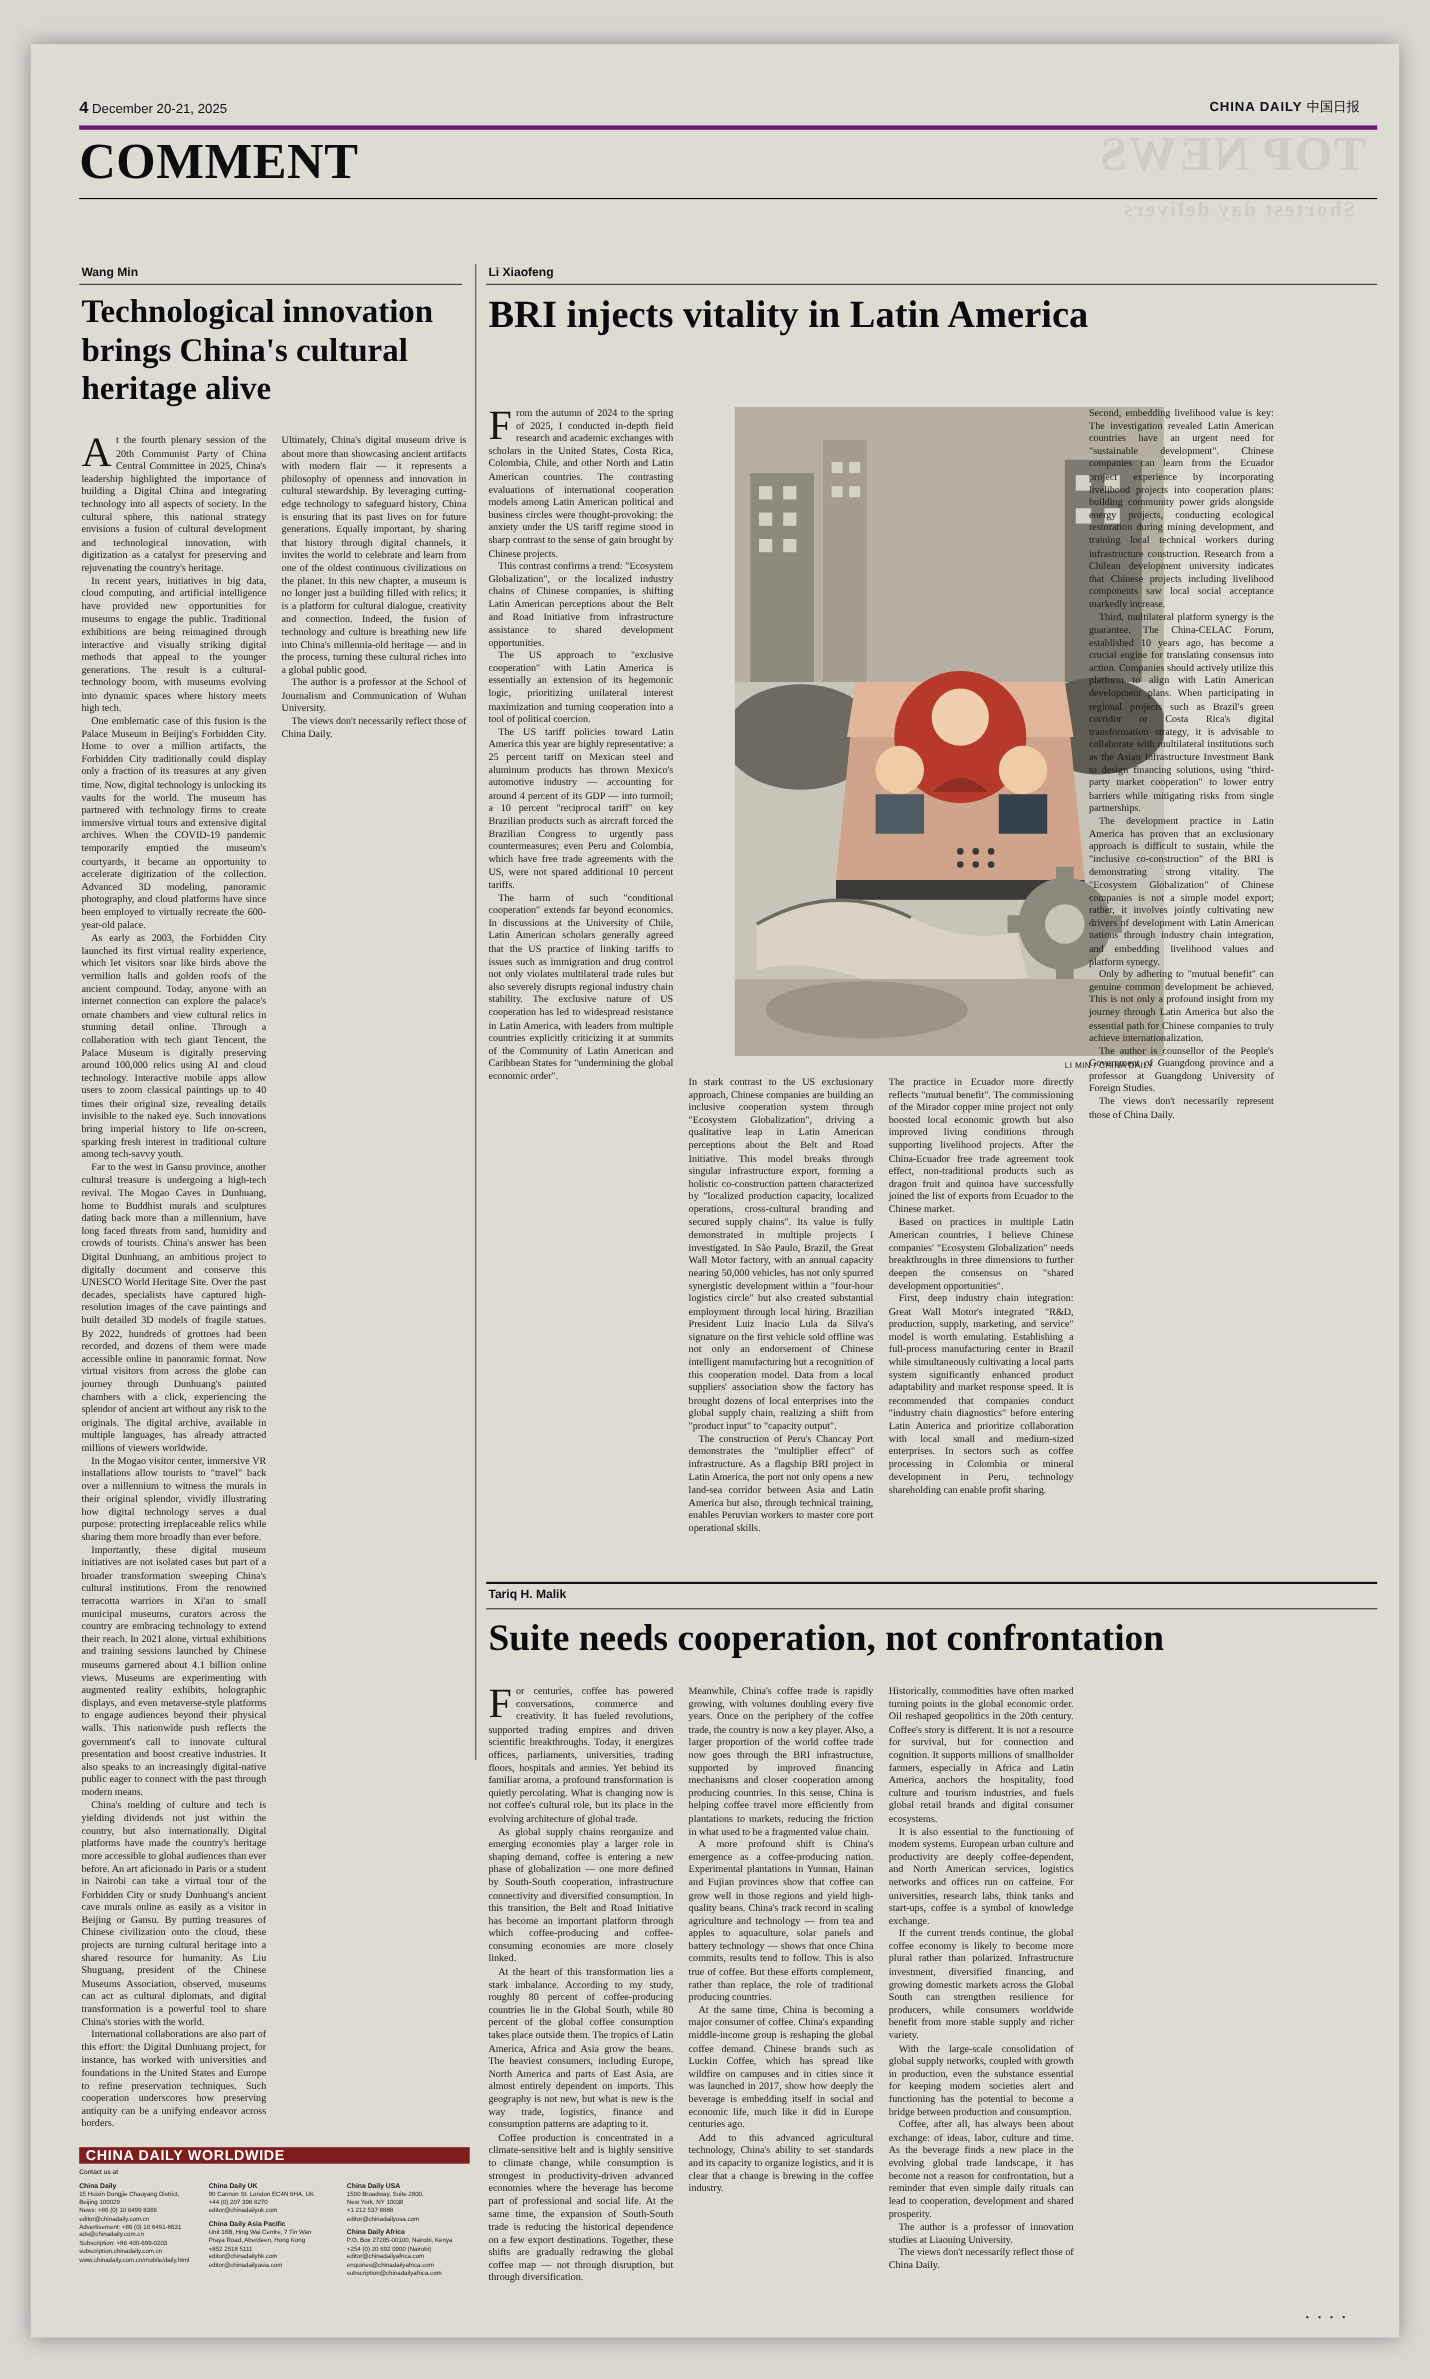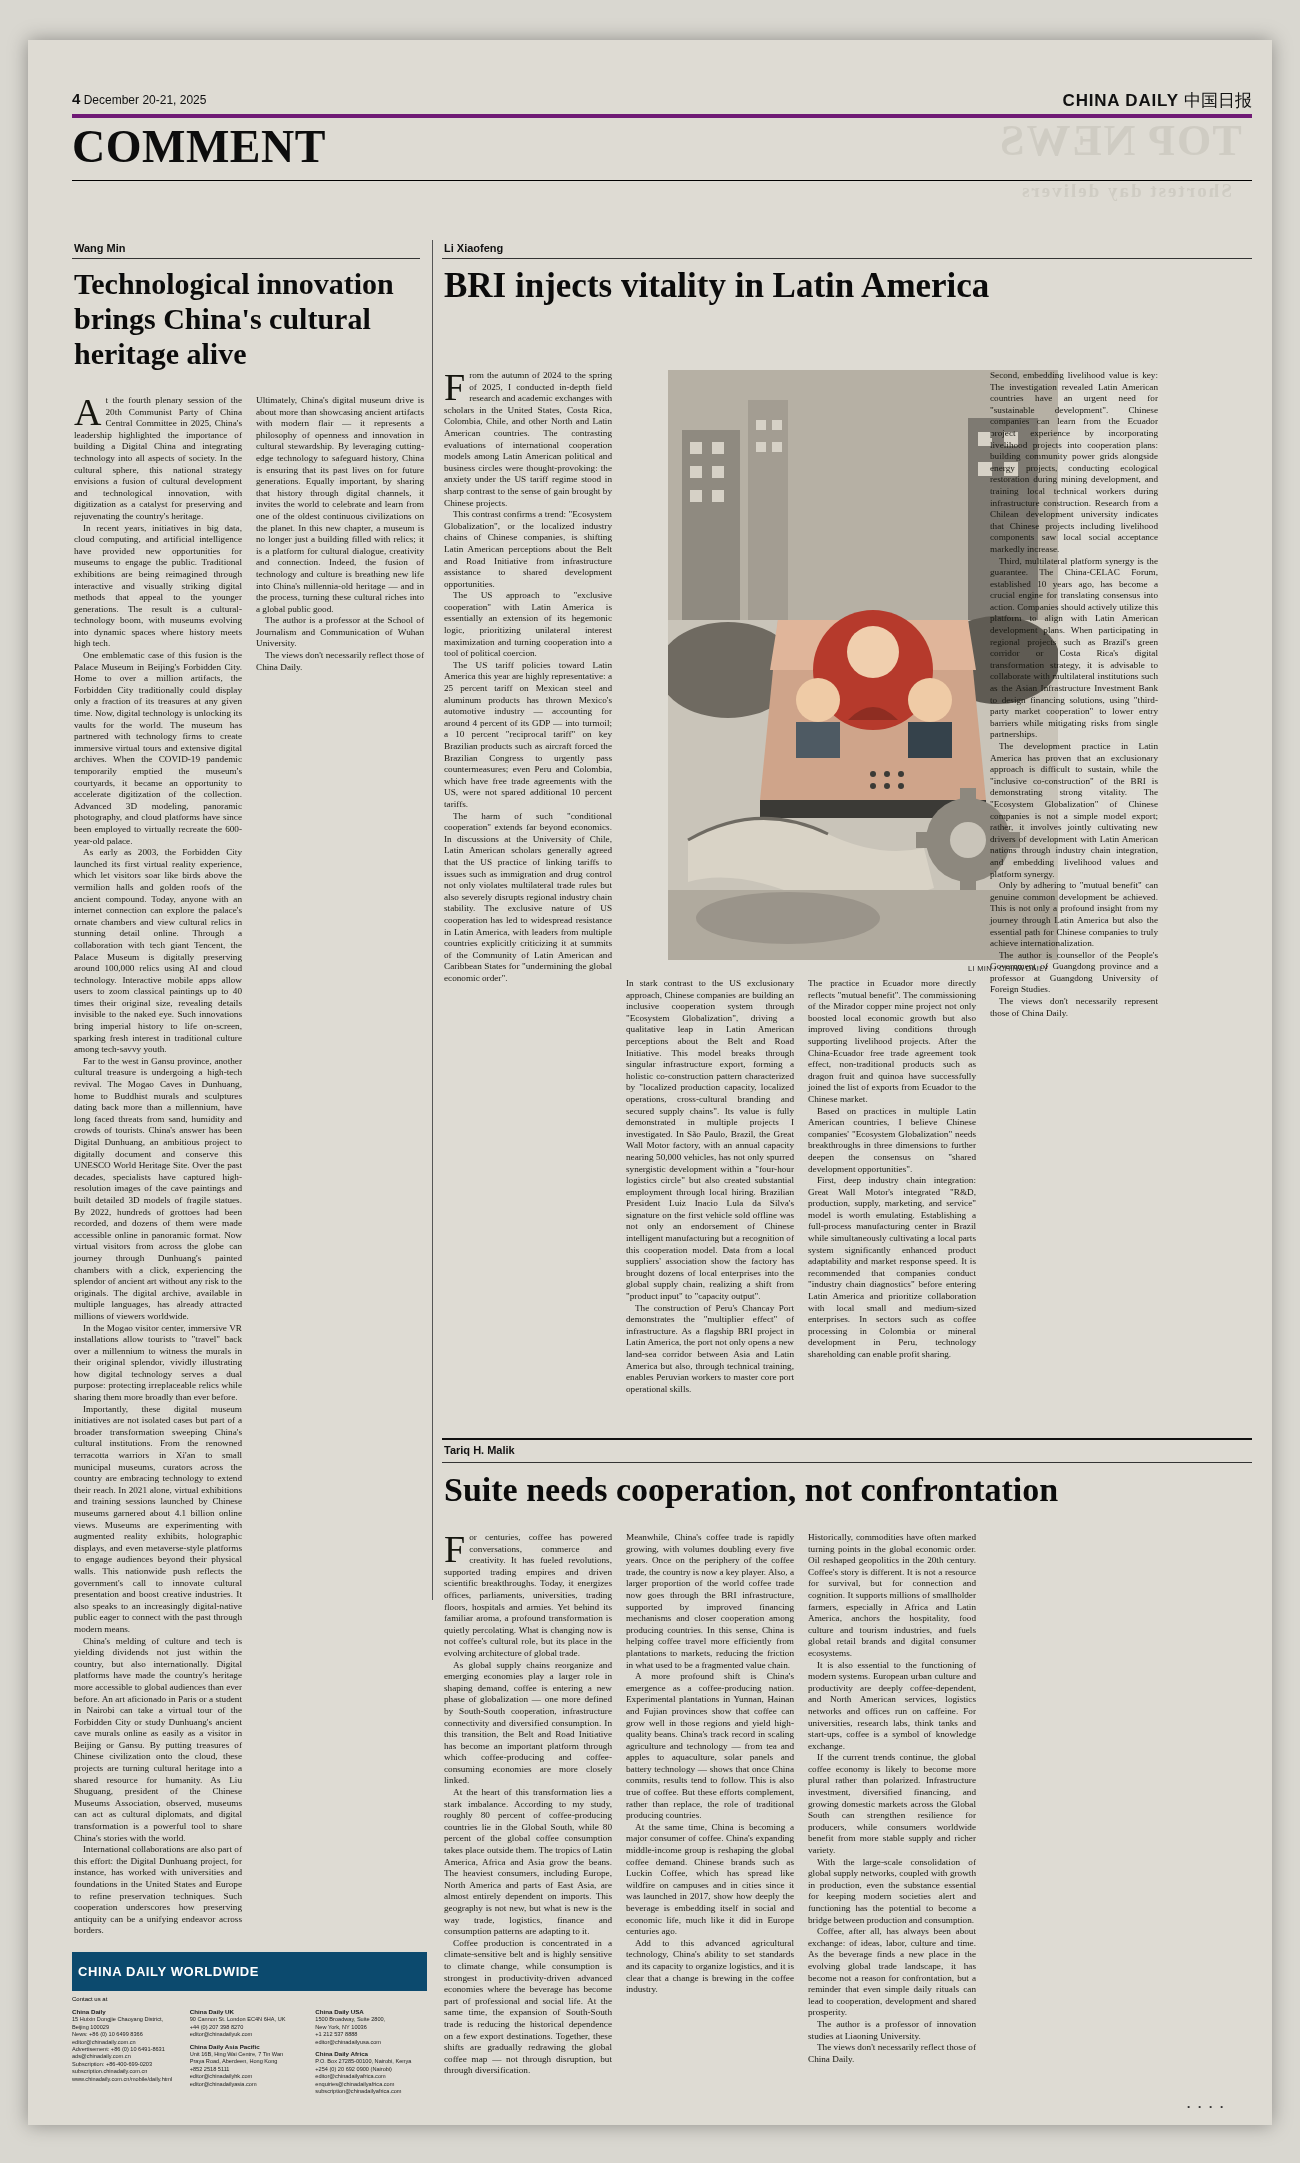--- a/index.html
+++ b/index.html
@@ -30,22 +30,22 @@
   .masthead{
     position:absolute;left:44px;top:48px;width:1180px;height:26px;
     border-bottom:4px solid #701a75;
   }
   .folio{
     font-family:"Liberation Sans", sans-serif;font-size:12px;color:#111;
     position:absolute;left:0;top:2px;
   }
   .folio b{font-size:15px;}
   .mast-right{
-    position:absolute;right:0;top:1px;font-family:"Liberation Sans", sans-serif;
-    font-size:17px;font-weight:bold;letter-spacing:.8px;color:#111;
+    position:absolute;right:16px;top:1px;font-family:"Liberation Sans", sans-serif;
+    font-size:12px;font-weight:bold;letter-spacing:.8px;color:#111;
   }
   .mast-right .cn{font-family:"DejaVu Sans", sans-serif;font-weight:normal;letter-spacing:0;}
 
   .section-title{
     position:absolute;left:44px;top:80px;
     font-family:"Liberation Serif", serif;font-size:46px;font-weight:bold;
     letter-spacing:.5px;color:#0d0d0d;
   }
   .rule-under-section{
     position:absolute;left:44px;top:140px;width:1180px;border-top:1px solid #000;
@@ -90,22 +90,22 @@
   .cap{
     position:absolute;font-family:"Liberation Sans", sans-serif;
     font-size:7.5px;color:#222;letter-spacing:.3px;
   }
 
   
   #ww{
     position:absolute;left:44px;top:1912px;width:355px;height:160px;
   }
   #ww .bar{
-    background:#0c4a6e;color:#fff;font-family:"Liberation Sans", sans-serif;
-    font-weight:bold;font-size:13px;letter-spacing:.6px;padding:12px 6px;
+    background:#7f1d1d;color:#fff;font-family:"Liberation Sans", sans-serif;
+    font-weight:bold;font-size:13px;letter-spacing:.6px;padding:0 6px;
   }
   #ww .cols{display:flex;gap:8px;padding-top:6px;}
   #ww .c{font-family:"Liberation Sans", sans-serif;font-size:5.6px;line-height:7.4px;color:#1a1a1a;}
   #ww .c b{font-size:6.2px;}
   #ww .c1{width:110px;}
   #ww .c2{width:118px;}
   #ww .c3{width:112px;}
 
   .pagefoot{
     position:absolute;right:46px;bottom:14px;font-family:"Liberation Sans", sans-serif;

